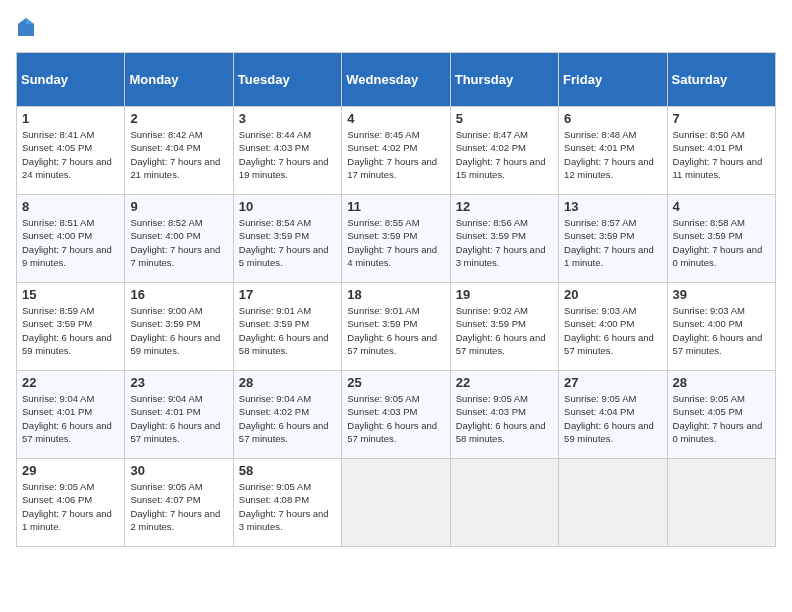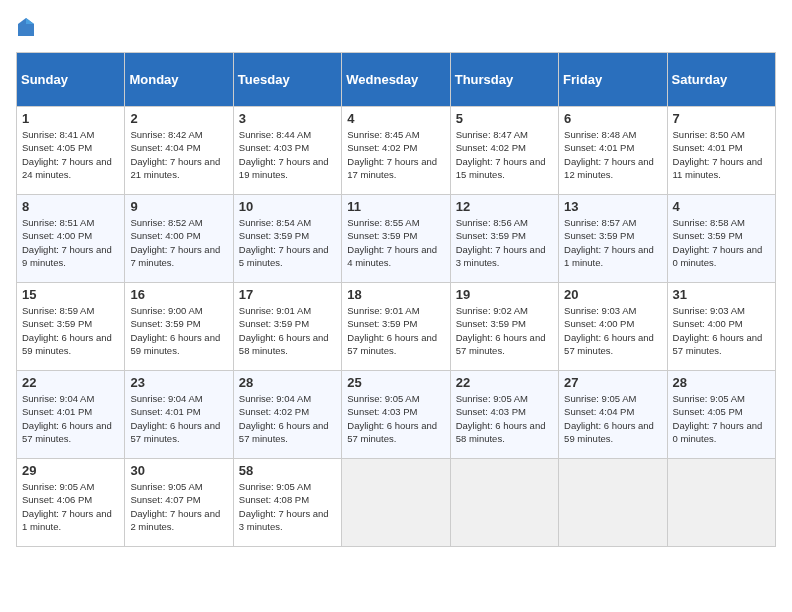--- a/index.html
+++ b/index.html
@@ -205,21 +205,21 @@
         </td>
         <td>
           <span class="day-number">19</span>
           <div class="day-info">Sunrise: 9:02 AM<br>Sunset: 3:59 PM<br>Daylight: 6 hours and 57 minutes.</div>
         </td>
         <td>
           <span class="day-number">20</span>
           <div class="day-info">Sunrise: 9:03 AM<br>Sunset: 4:00 PM<br>Daylight: 6 hours and 57 minutes.</div>
         </td>
         <td>
-          <span class="day-number">31</span>
+          <span class="day-number">39</span>
           <div class="day-info">Sunrise: 9:03 AM<br>Sunset: 4:00 PM<br>Daylight: 6 hours and 57 minutes.</div>
         </td>
       </tr>
       <tr>
         <td>
           <span class="day-number">22</span>
           <div class="day-info">Sunrise: 9:04 AM<br>Sunset: 4:01 PM<br>Daylight: 6 hours and 57 minutes.</div>
         </td>
         <td>
           <span class="day-number">23</span>

